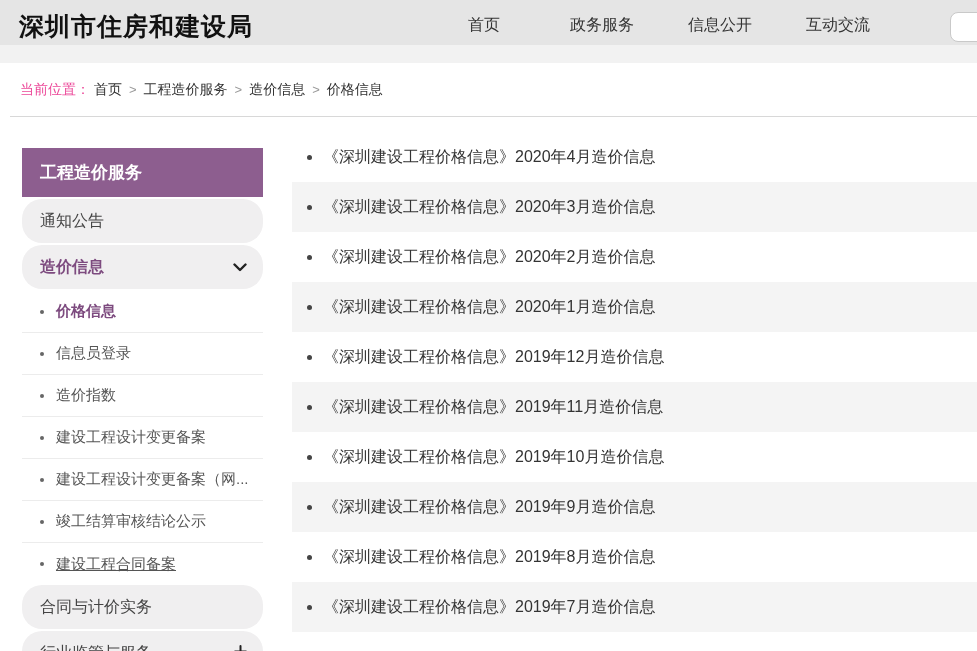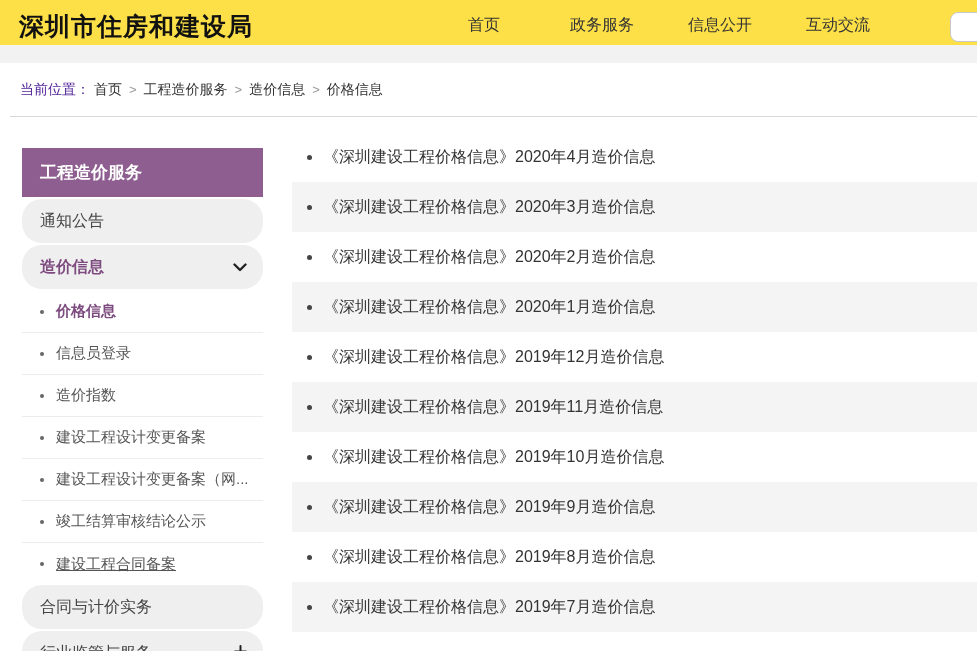--- a/index.html
+++ b/index.html
@@ -1,34 +1,34 @@
 <!DOCTYPE html>
 <html><head>
 <meta charset="utf-8">
 <style>
   * { margin:0; padding:0; box-sizing:border-box; }
   body { font-family:"Liberation Sans","DejaVu Sans",sans-serif; background:#fff; }
   .page { position:relative; width:977px; height:651px; background:#fff; overflow:hidden; }
 
   
-  .site-header { position:absolute; top:0; left:0; right:0; height:48px; background:#fde047; }
+  .site-header { position:absolute; top:0; left:0; right:0; height:48px; background:#e5e5e5; }
   .site-title { position:absolute; left:19px; top:10px; font-size:25px; font-weight:bold;
                 color:#111; letter-spacing:1px; white-space:nowrap; }
   .top-nav { position:absolute; left:425px; top:0; height:48px; display:flex; }
   .nav-item { width:118px; text-align:center; line-height:50px; font-size:16px; color:#333;
               text-decoration:none; cursor:pointer; }
   .search-box { position:absolute; left:950px; top:12px; width:46px; height:30px;
                 background:#fff; border:1px solid #c9c9c9; border-radius:8px; }
 
   .gray-band { position:absolute; top:45px; left:0; right:0; height:18px; background:#f2f2f2; }
 
   
   .breadcrumb { position:absolute; top:63px; left:20px; right:0; height:53px;
                 display:flex; align-items:center; font-size:14px; }
-  .crumb-label { color:#4c1d95; }
+  .crumb-label { color:#ec4899; }
   .crumb-link { color:#333; text-decoration:none; margin:0 4px; cursor:pointer; }
   .crumb-sep { color:#999; font-size:13px; margin:0 3px; }
   .divider { position:absolute; top:116px; left:10px; right:0; border-top:1px solid #d8d8d8; }
 
   
   .sidebar { position:absolute; left:22px; top:148px; width:241px; }
   .side-title { height:49px; line-height:49px; padding-left:18px; background:#8d5e8f;
                 color:#fff; font-size:17px; font-weight:bold; margin-bottom:2px; }
   .side-item { position:relative; display:block; height:44px; line-height:44px;
                padding-left:18px; background:#f0eff0; font-size:16px; color:#444;

